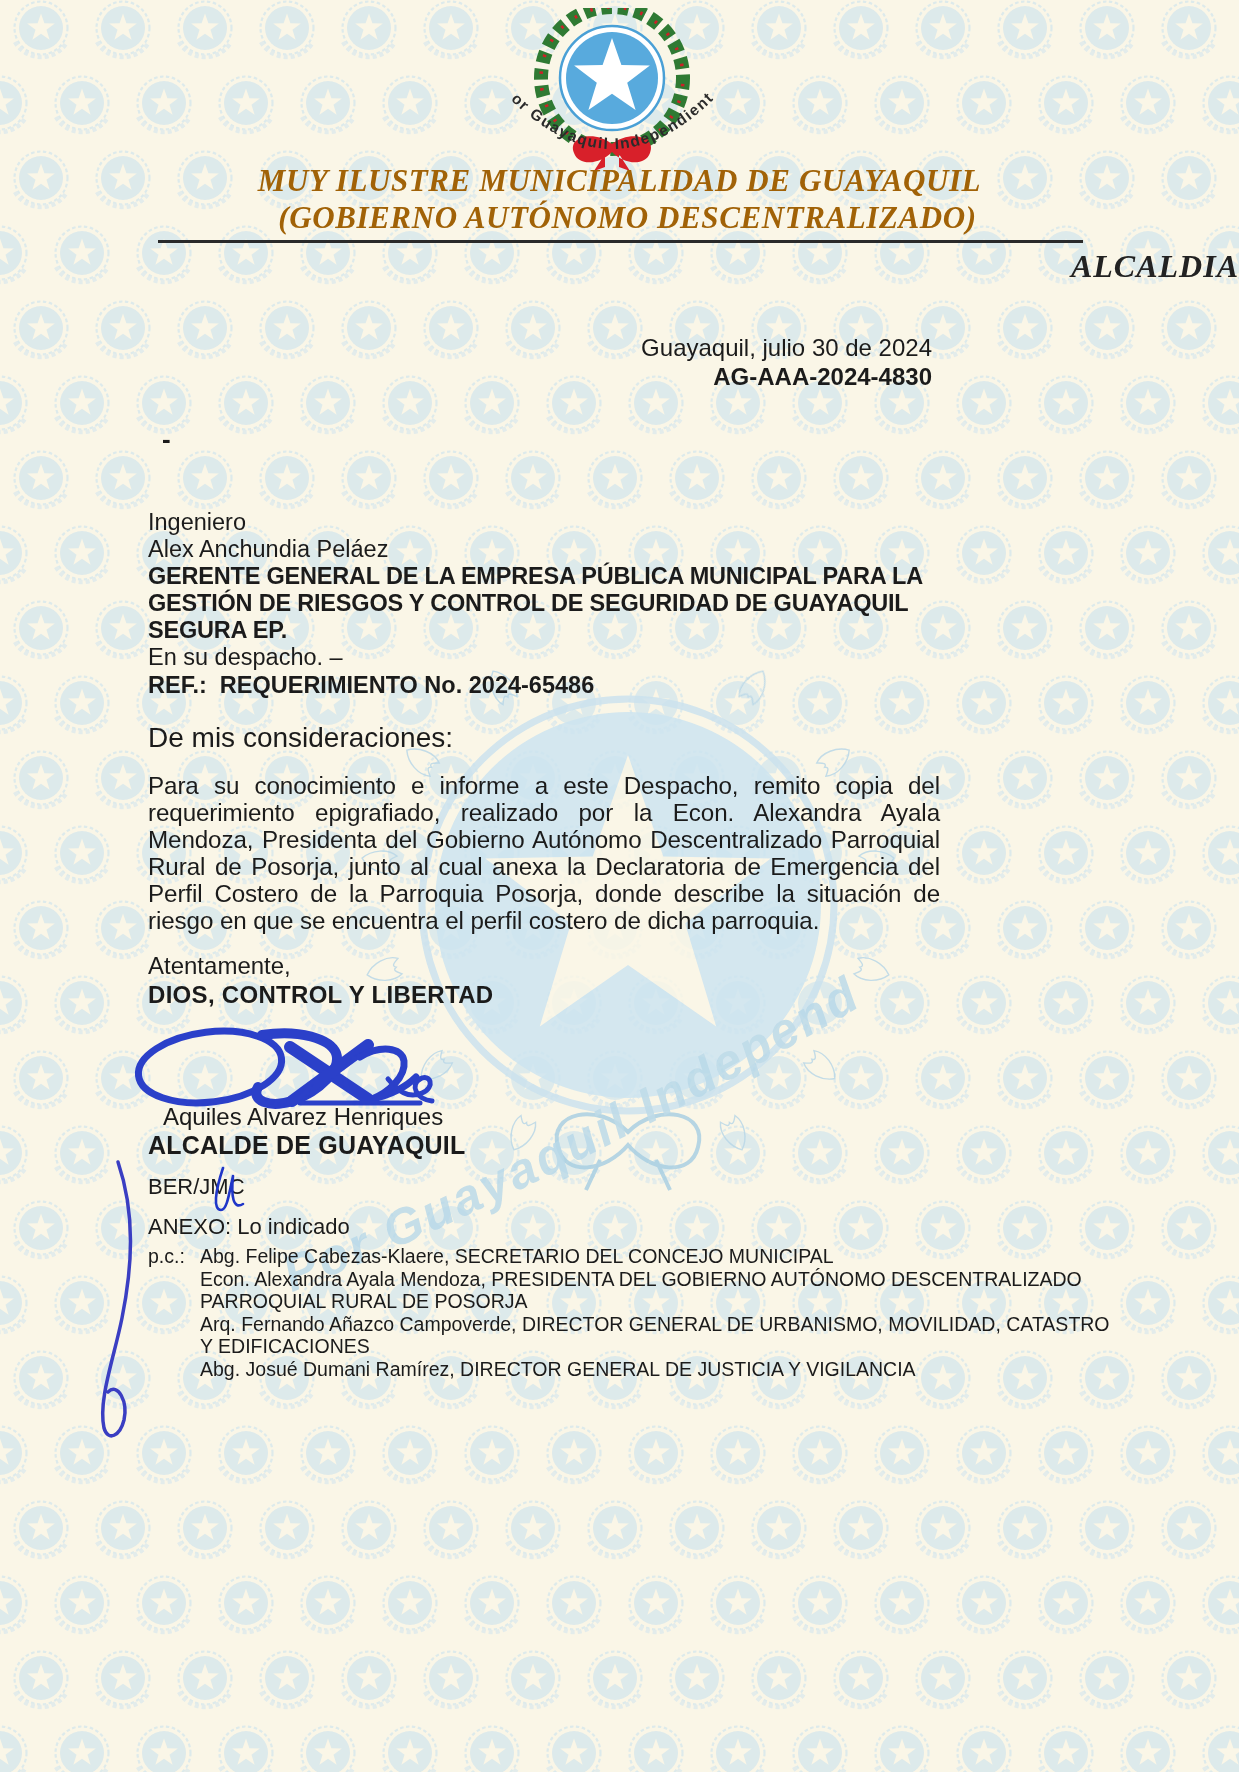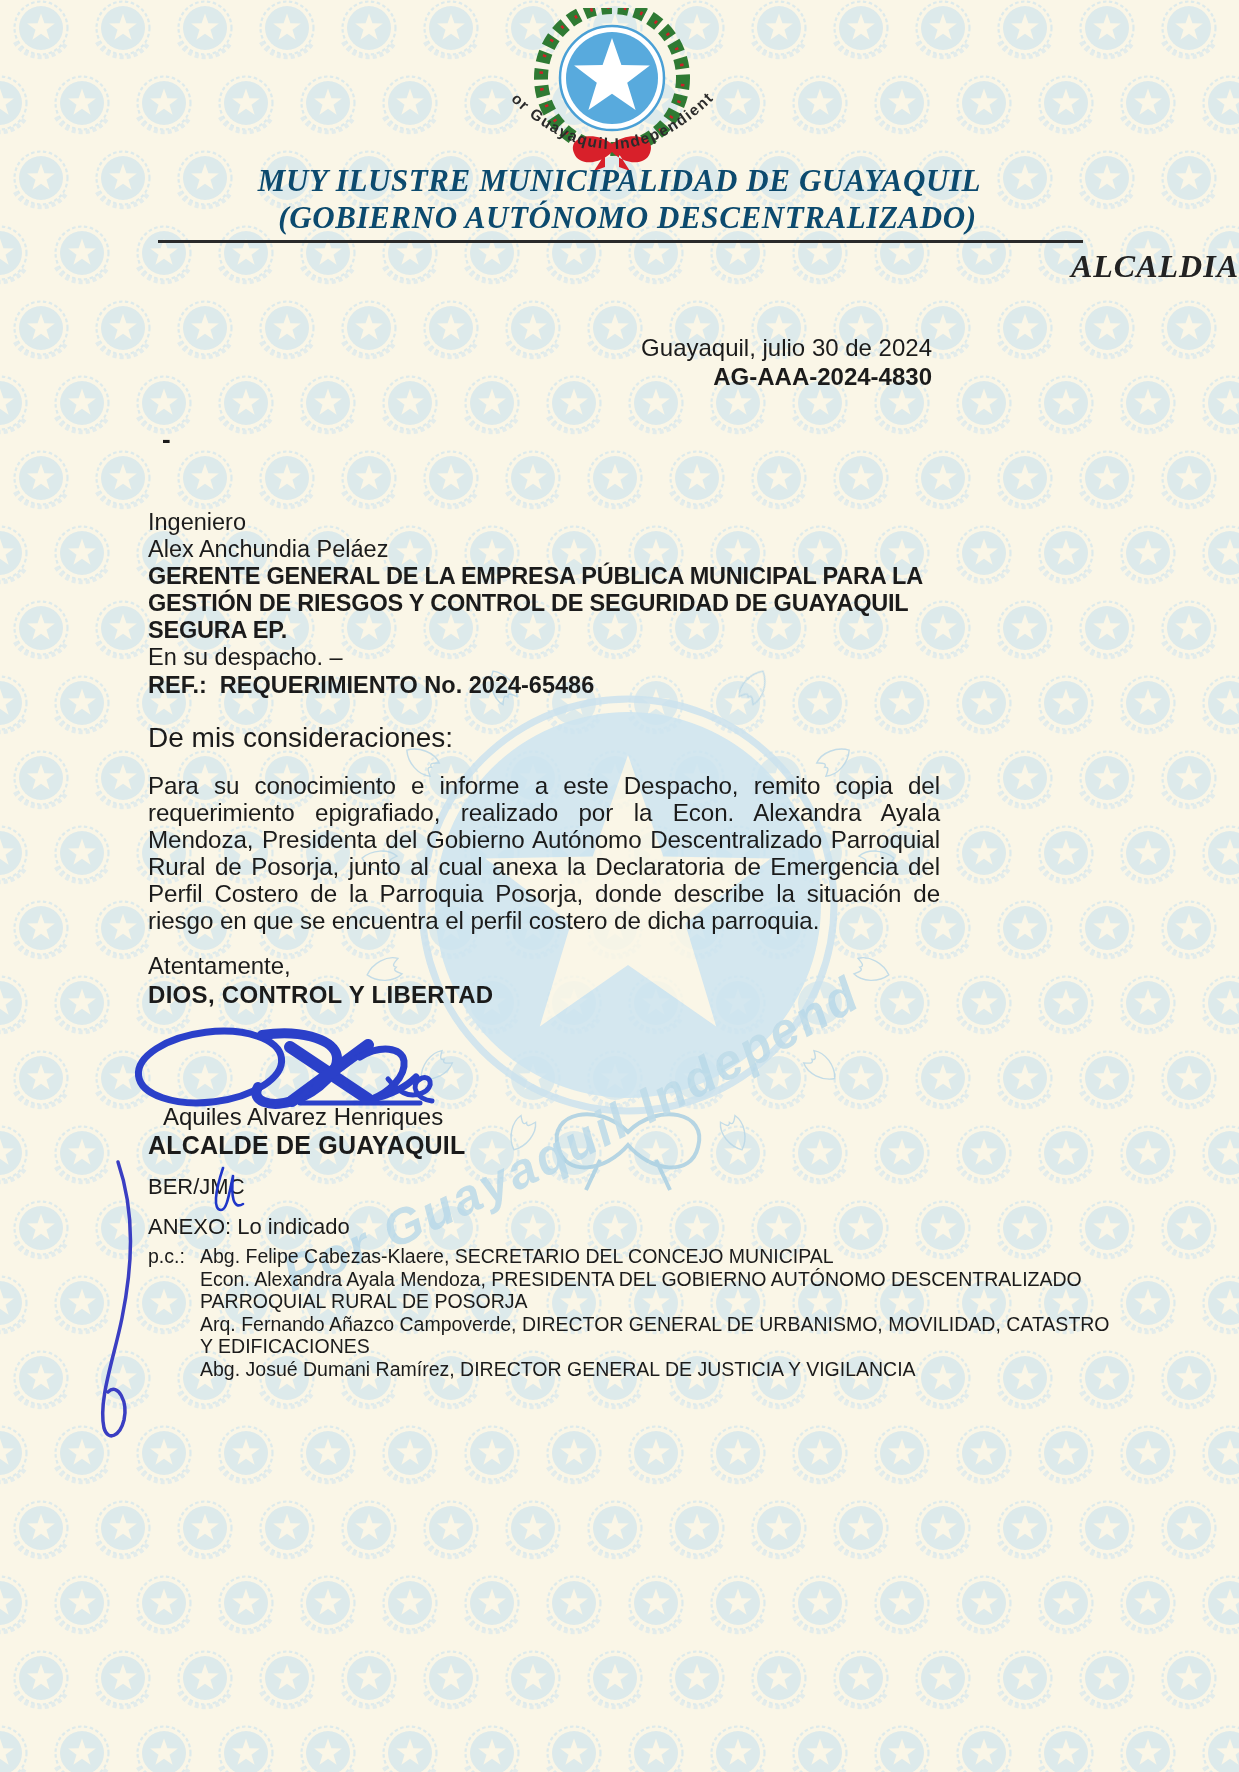--- a/index.html
+++ b/index.html
@@ -10,21 +10,21 @@
     overflow:hidden;
     font-family:"Liberation Sans", sans-serif;
     color:#1b1b1b;
   }
   .abs{position:absolute;}
   .wm{position:absolute;left:0;top:0;pointer-events:none;}
   .hdr-line{
     width:100%;text-align:center;
     font-family:"Liberation Serif", serif;
     font-style:italic;font-weight:600;
-    font-size:31px;letter-spacing:0.6px;color:#0c4a6e;
+    font-size:31px;letter-spacing:0.6px;color:#a16207;
   }
   .rule{background:#2a2a2a;height:2.5px;}
   .alcaldia{
     width:100%;text-align:right;
     font-family:"Liberation Serif", serif;
     font-style:italic;font-weight:600;
     font-size:32px;letter-spacing:1px;color:#222;
   }
   .dateblock{width:330px;text-align:right;font-size:24px;line-height:29px;}
   .refcode{font-weight:bold;}

